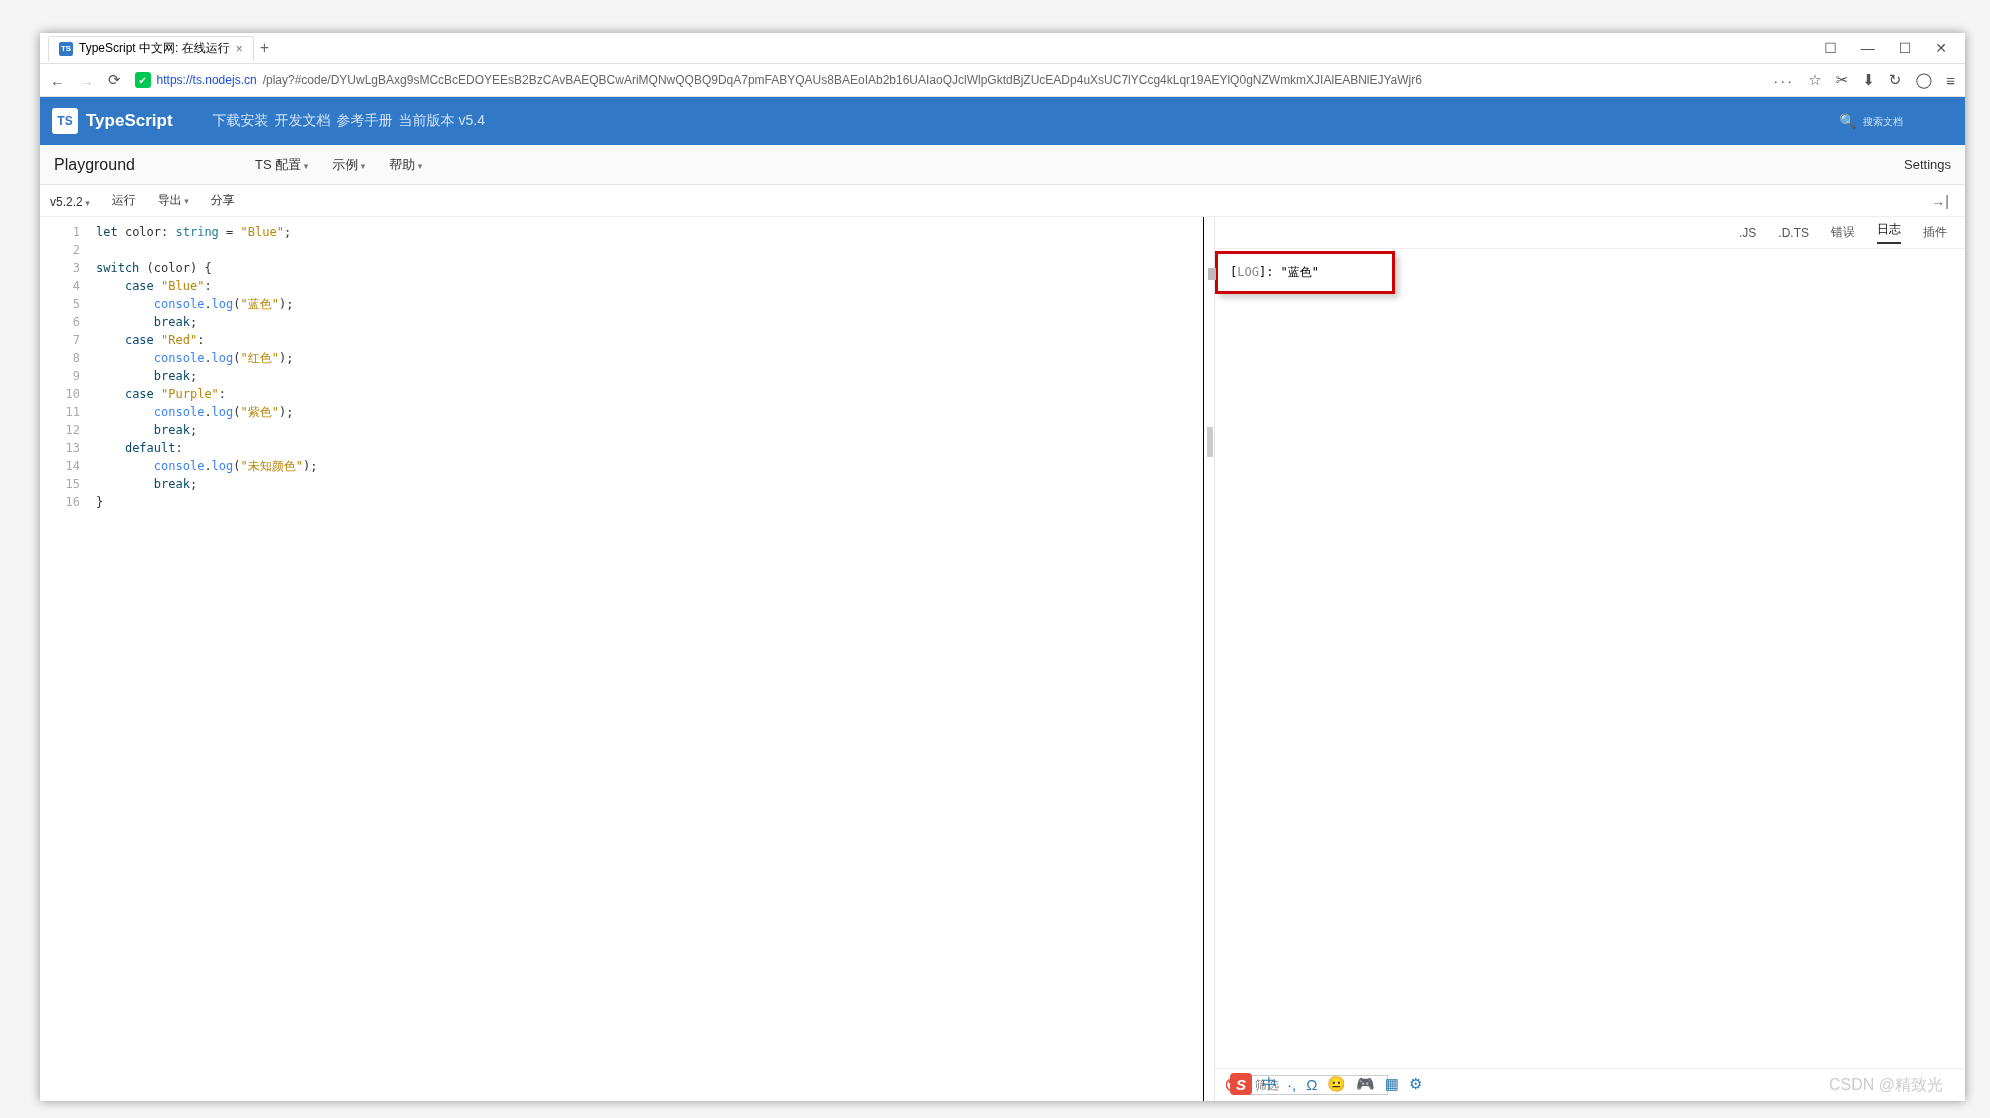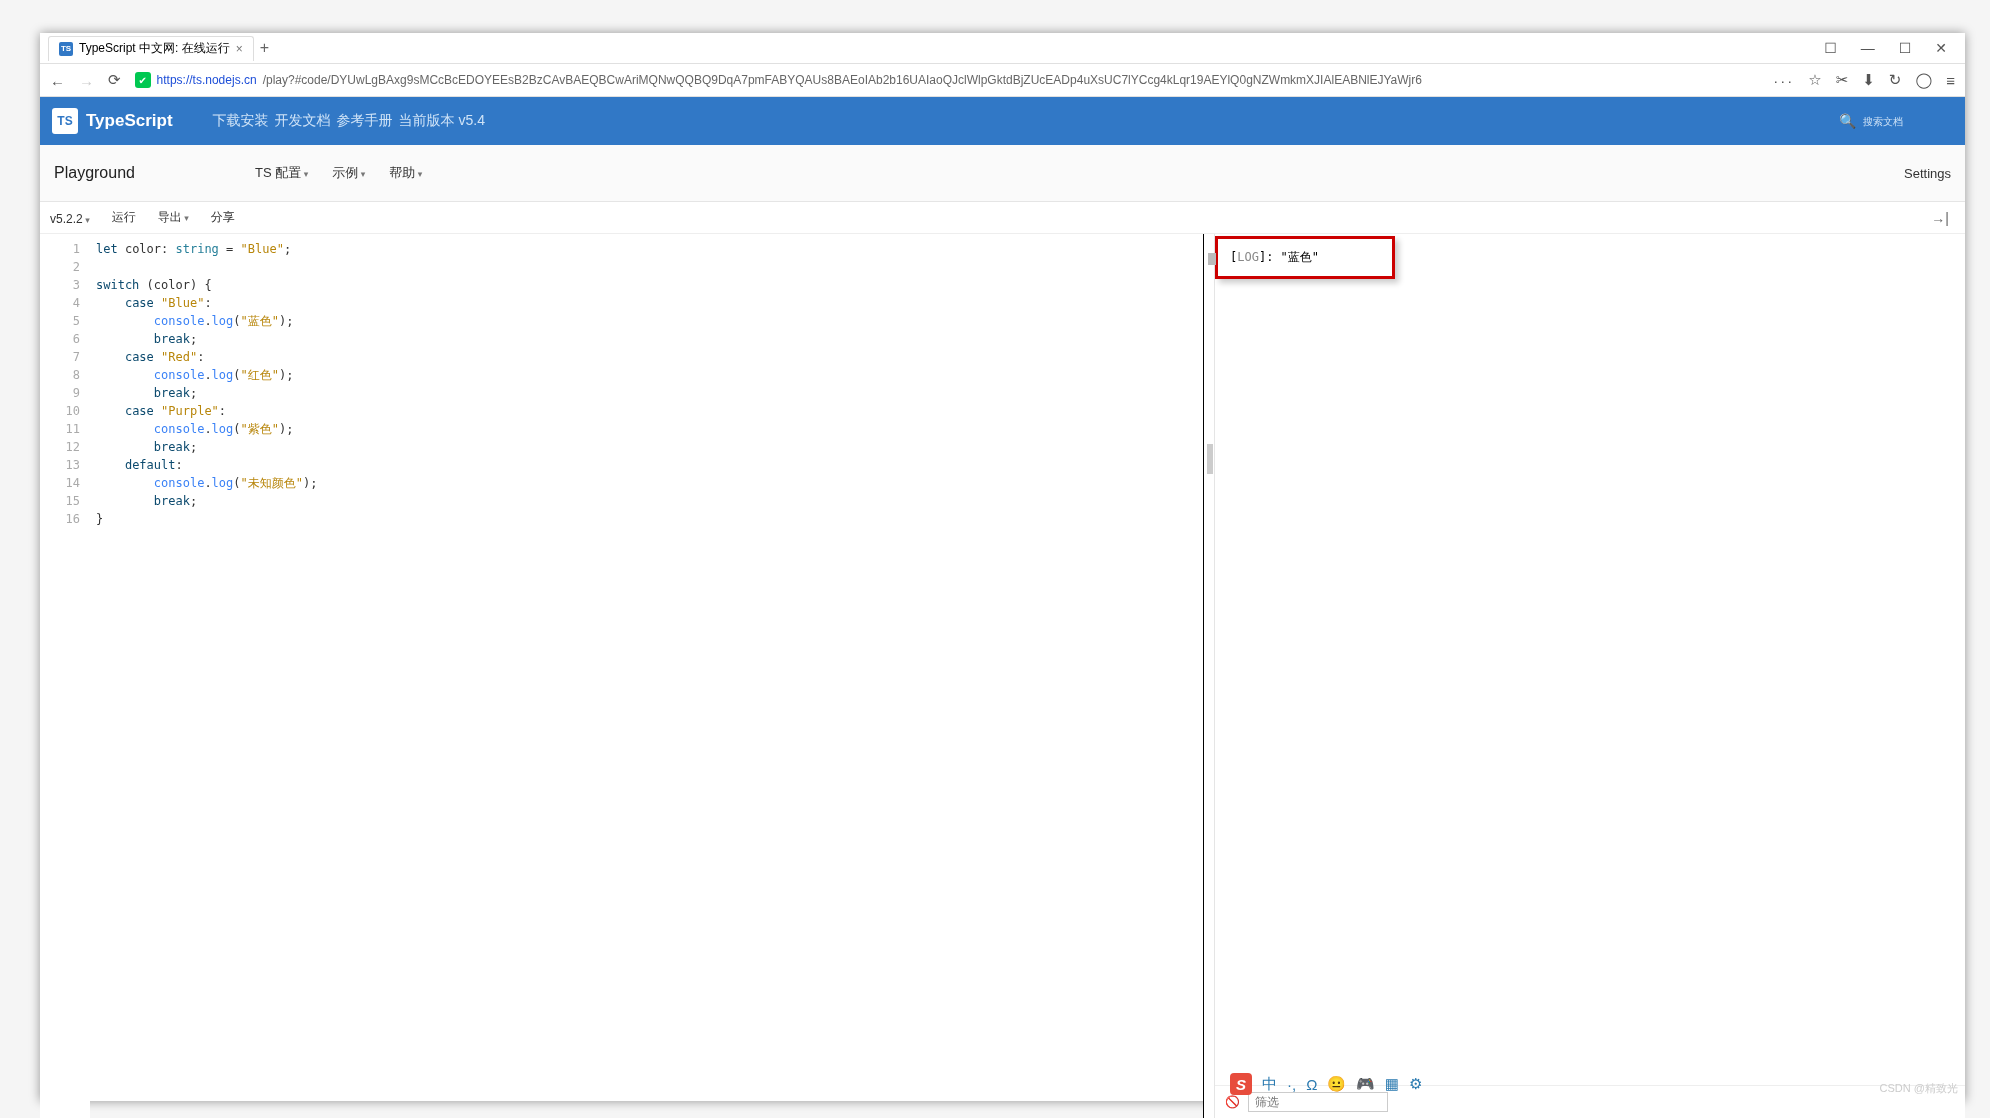--- a/index.html
+++ b/index.html
@@ -24,21 +24,21 @@
 
 .topnav{height:48px;background:#3178c6;color:#fff;display:flex;align-items:center;padding:0 12px;font-size:14px}
 .brand{display:flex;align-items:center;gap:8px;font-weight:600;font-size:17px}
 .brand .logo{width:26px;height:26px;background:#fff;color:#3178c6;display:flex;align-items:center;justify-content:center;font-weight:bold;font-size:12px;border-radius:3px}
 .navlinks{display:flex;gap:6px;margin-left:40px}
 .navlinks a{color:#cfe3f7;cursor:pointer}
 .searchbox{margin-left:auto;display:flex;align-items:center;gap:6px;color:#cfe3f7}
 .searchbox input{background:transparent;border:none;color:#fef9c3;font-size:10px;outline:none;width:90px}
 .searchbox input::placeholder{color:#cfe3f7}
 
-.subnav{height:57px;background:#fafafa;border-bottom:1px solid #e5e5e5;display:flex;align-items:center;padding:0 14px;font-size:13px;color:#333}
+.subnav{height:40px;background:#fafafa;border-bottom:1px solid #e5e5e5;display:flex;align-items:center;padding:0 14px;font-size:13px;color:#333}
 .subnav .pg{font-size:16px;color:#222}
 .subnav .menus{display:flex;gap:24px;margin-left:120px}
 .subnav .settings{margin-left:auto}
 .caret::after{content:" \25BE";font-size:9px;color:#777}
 
 .toolbar{height:32px;display:flex;align-items:center;padding:0 10px;gap:24px;font-size:12px;color:#333;border-bottom:1px solid #eee}
 .toolbar .lft{display:flex;gap:22px;align-items:flex-end}
 .toolbar .colbtn{margin-left:auto;font-size:14px;color:#666;padding-right:6px}
 
 .workspace{display:flex;height:calc(100% - 184px)}
@@ -58,21 +58,21 @@
 .sptabs{height:32px;display:flex;align-items:center;justify-content:flex-end;gap:22px;padding:0 18px;font-size:12px;color:#555;border-bottom:1px solid #eee}
 .sptabs .active{color:#111;border-bottom:2px solid #333;padding-bottom:4px}
 .logarea{flex:1;padding:16px;position:relative}
 .logbox{border:3px solid #c00;width:180px;padding:10px 12px;font-family:Consolas,monospace;font-size:12px;position:relative;left:-16px;top:-14px;box-shadow:4px 4px 6px rgba(0,0,0,.2)}
 .loghandle{position:absolute;left:-10px;top:14px;width:8px;height:12px;background:#bbb}
 .filterrow{display:flex;align-items:center;gap:8px;padding:6px 10px;border-top:1px solid #eee}
 .filterrow input{border:1px solid #ccc;padding:2px 6px;font-size:12px;width:140px}
 
 .ime{position:absolute;left:1230px;bottom:23px;display:flex;align-items:center;gap:10px;color:#2a7ab0;font-size:15px}
 .ime .s5{width:22px;height:22px;background:#e74c3c;color:#fff;border-radius:4px;display:flex;align-items:center;justify-content:center;font-weight:bold;font-style:italic}
-.watermark{position:absolute;right:32px;bottom:22px;color:#ccc;font-size:11px}
+.watermark{position:absolute;right:47px;bottom:22px;color:#ccc;font-size:16px}
 </style>
 </head>
 <body>
 
 <div class="frame">
 <div class="inner">
 
 <div class="titlebar">
   <div class="tab">
     <span class="fav">TS</span>
@@ -167,20 +167,27 @@
         <span class="f">console</span>.<span class="f">log</span>(<span class="s">"未知颜色"</span>);
         <span class="k">break</span>;
 }</div>
   </div>
 
   <div class="divider">
     <div class="dhandle"></div>
   </div>
 
   <div class="sidepanel">
+    <div class="sptabs">
+      <span>.JS</span>
+      <span>.D.TS</span>
+      <span>错误</span>
+      <span class="active">日志</span>
+      <span>插件</span>
+    </div>
     <div class="logarea">
       <div class="logbox">
         <span class="loghandle"></span>
         [<span style="color:#888">LOG</span>]: <span>"蓝色"</span>
       </div>
     </div>
     <div class="filterrow">
       <span>🚫</span>
       <input placeholder="筛选" style="">
     </div>

